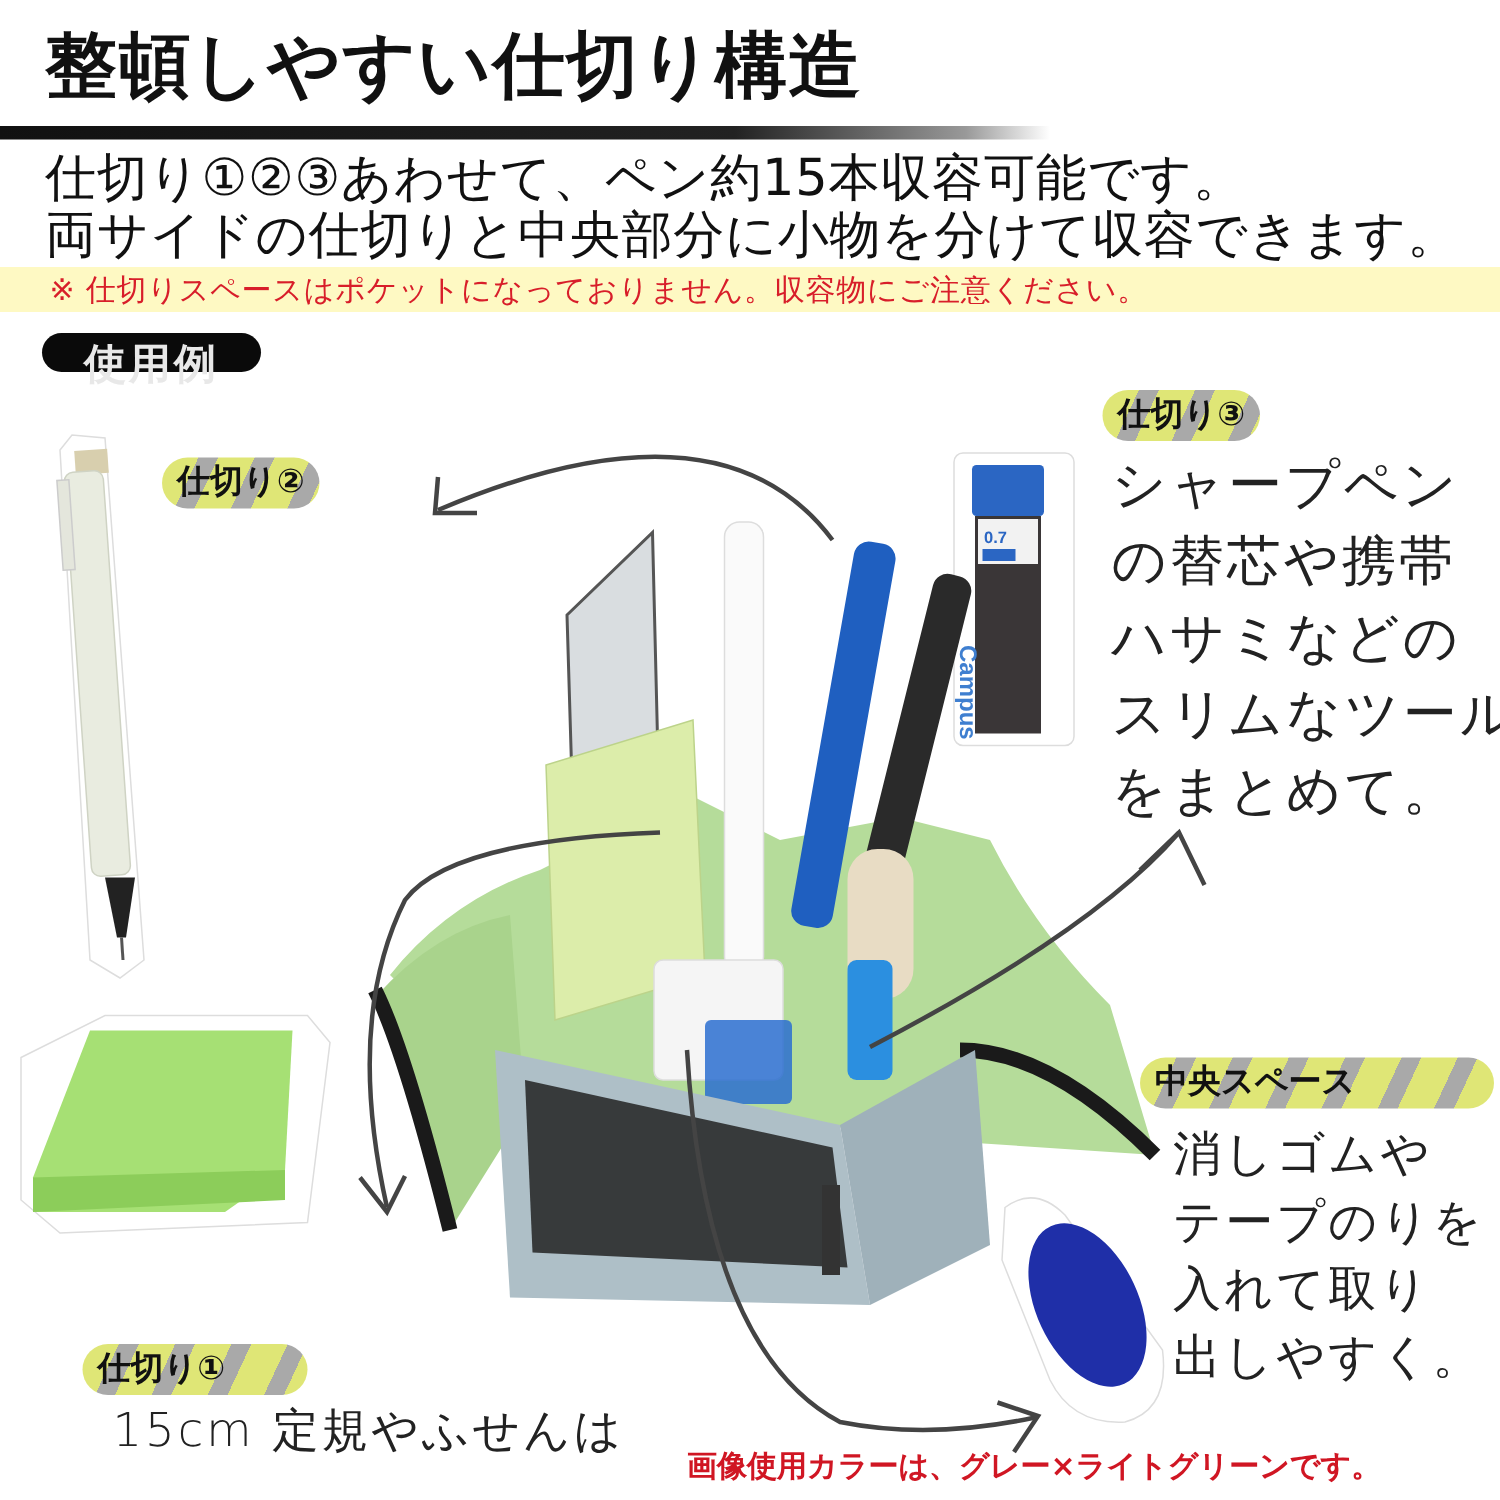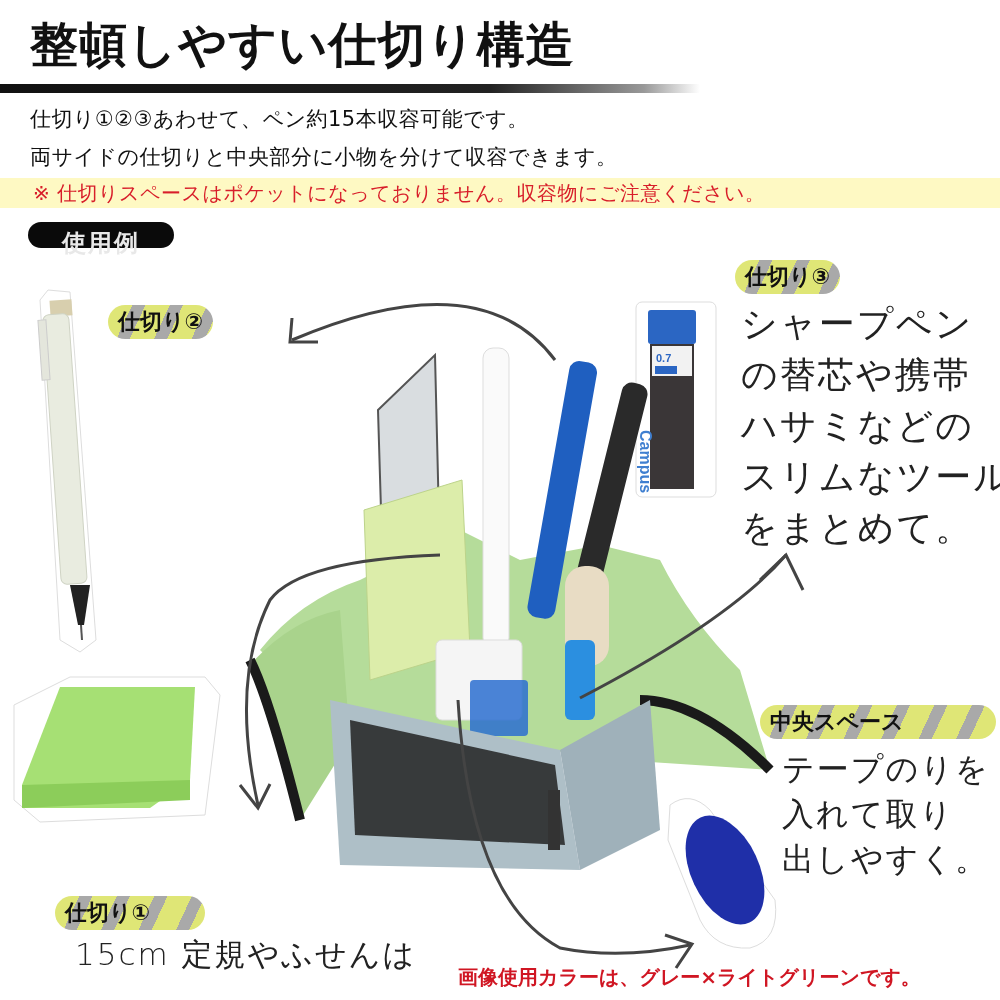--- a/index.html
+++ b/index.html
@@ -2,26 +2,26 @@
 <html><head>
 <meta charset="utf-8">
 <style>
   html,body{margin:0;padding:0;background:#fff;}
   body{width:1000px;height:1000px;position:relative;overflow:hidden;
        font-family:"DejaVu Sans","Liberation Sans",sans-serif;color:#1a1a1a;}
   .abs{position:absolute;}
   .title{left:30px;top:14px;font-size:48px;font-weight:bold;letter-spacing:1px;color:#111;line-height:60px;}
   .title-rule{left:0;top:84px;width:700px;height:9px;
     background:linear-gradient(90deg,#111 0%,#222 70%,#999 92%,rgba(255,255,255,0) 100%);}
-  .lead{left:30px;font-size:21px;line-height:34px;color:#111;white-space:nowrap;letter-spacing:0.5px;}
+  .lead{left:30px;font-size:34px;line-height:34px;color:#111;white-space:nowrap;letter-spacing:0.5px;}
   .lead1{top:102px;} .lead2{top:140px;}
   .notice{left:0;top:178px;width:1000px;height:30px;background:#fef9c3;}
   .notice span{position:absolute;left:33px;top:2px;font-size:20px;color:#d81e2a;white-space:nowrap;letter-spacing:0.5px;}
   .pill{left:28px;top:222px;width:146px;height:26px;background:#0a0a0a;border-radius:21px;
-        color:#e8e8e8;font-size:24px;font-weight:bold;text-align:center;line-height:42px;letter-spacing:2px;}
+        color:#e8e8e8;font-size:28px;font-weight:bold;text-align:center;line-height:42px;letter-spacing:2px;}
   .tape{height:34px;
     background:repeating-linear-gradient(115deg,#dfe676 0 22px,#a9a9a9 22px 34px);
     display:inline-block;border-radius:17px;}
   .tape span{display:inline-block;padding:0 10px;font-size:22px;font-weight:bold;color:#111;line-height:34px;}
   .body-text{font-size:34px;line-height:46px;color:#222;font-weight:300;white-space:nowrap;letter-spacing:2px;}
   .small-body{font-size:31px;line-height:44px;}
   .footer-note{left:458px;top:964px;font-size:20px;color:#d01623;white-space:nowrap;font-weight:bold;}
   svg{position:absolute;left:0;top:0;}
 </style>
 </head>
@@ -129,20 +129,21 @@
     <div>スリムなツール</div>
     <div>をまとめて。</div>
   </div>
 </div>
 
 <div class="abs" style="left:760px;top:705px;">
   <div class="tape" style="width:236px;">
     <span>中央スペース</span>
   </div>
   <div class="body-text" style="margin-top:8px;margin-left:22px;font-size:32px;line-height:45px;">
+    <div>消しゴムや</div>
     <div>テープのりを</div>
     <div>入れて取り</div>
     <div>出しやすく。</div>
   </div>
 </div>
 
 <div class="abs" style="left:55px;top:896px;">
   <div class="tape" style="width:150px;">
     <span>仕切り①</span>
   </div>

